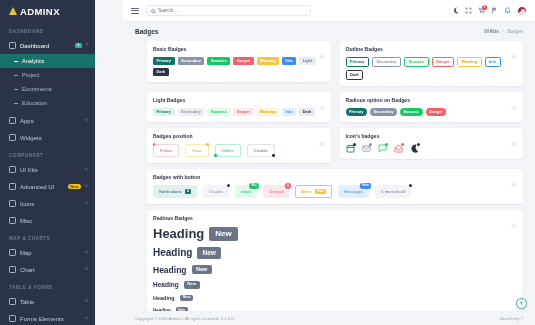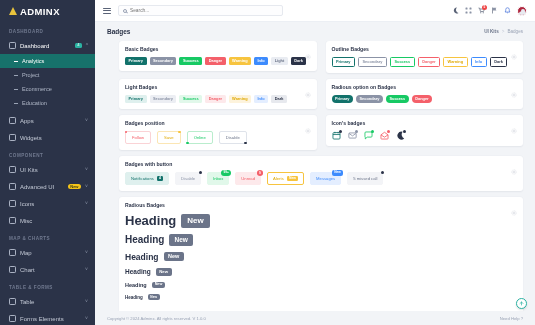--- a/index.html
+++ b/index.html
@@ -2,21 +2,21 @@
 <html><head>
 <meta charset="utf-8">
 <style>
   * { box-sizing: border-box; margin: 0; padding: 0; }
   html, body {
     width: 535px; height: 325px;
     font-family: "Liberation Sans", sans-serif;
     background: #f2f4f7;
     overflow: hidden;
   }
-  .app { display: flex; width: 535px; height: 325px; }
+  .app { display: flex; width: 535px; height: 325px; gap: 28px; }
 
   
   .sidebar {
     width: 95px; height: 325px;
     background: #2b3348;
     flex: 0 0 95px;
     overflow: hidden;
     position: relative;
   }
   .brand {

